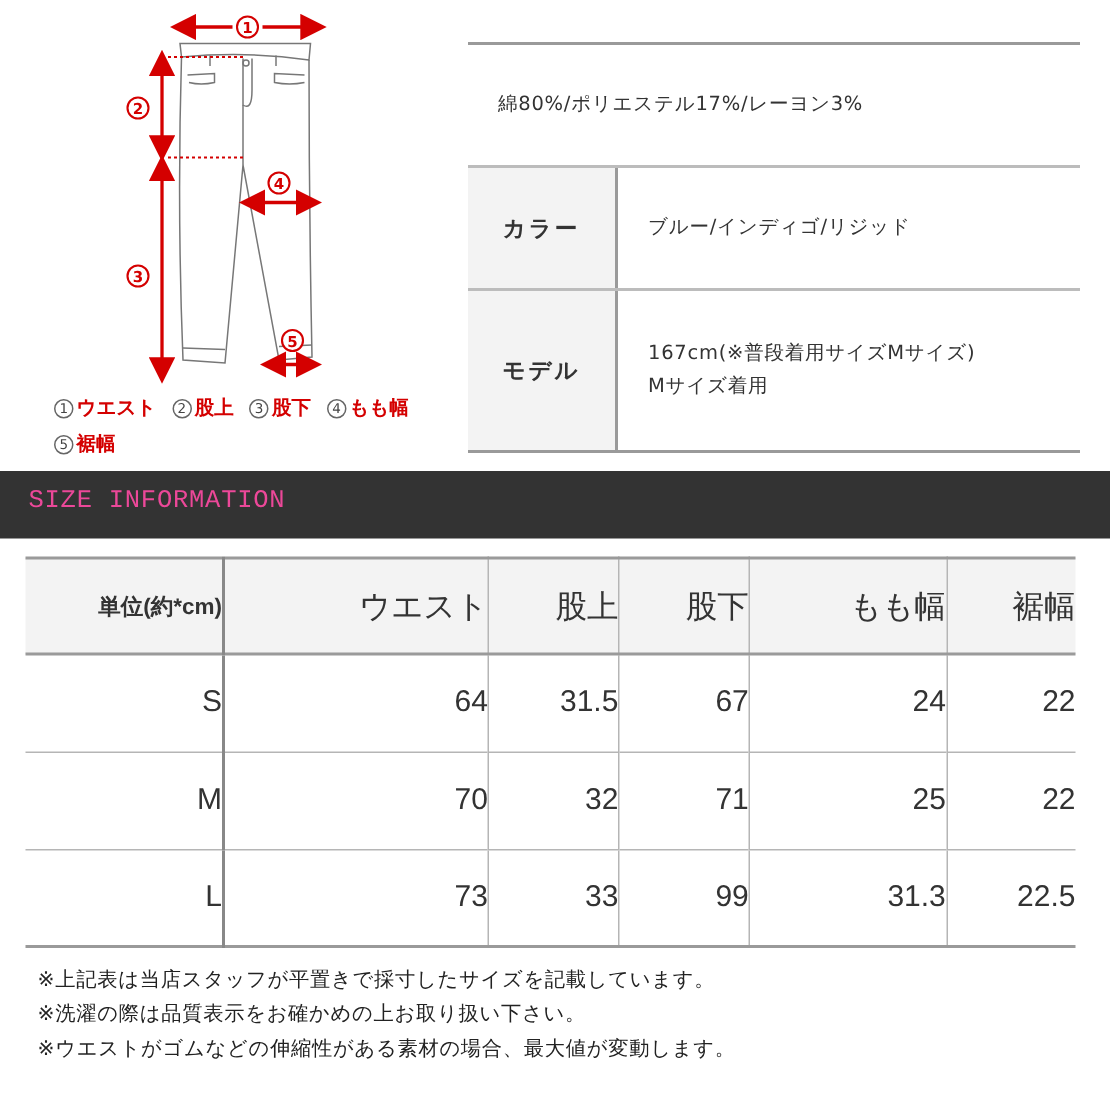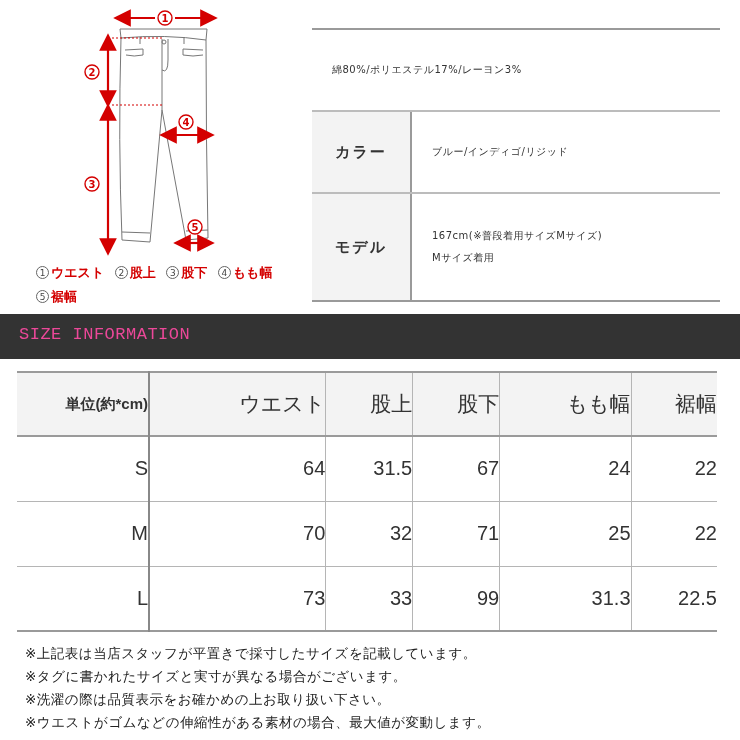--- a/index.html
+++ b/index.html
@@ -7,21 +7,21 @@
     .diagram { position: absolute; left: 0; top: 0; width: 310px; height: 310px; }
     .diagram svg { position: absolute; left: 0; top: 0; }
     .legend { position: absolute; left: 36px; top: 261px; width: 270px; font-size: 13px; color: #d40000; font-weight: bold; line-height: 24px; }
     .legend .num { display: inline-block; width: 13px; height: 13px; border: 1px solid #666; border-radius: 50%; font-size: 9px; color: #444; text-align: center; line-height: 12px; font-weight: normal; margin-right: 2px; vertical-align: 1px; }
     .legend .item { margin-right: 6px; white-space: nowrap; }
 
     .spec { position: absolute; left: 312px; top: 28px; width: 408px; border-top: 2px solid #9a9a9a; }
     .spec-row { display: flex; border-bottom: 2px solid #bcbcbc; }
     .spec-row:last-child { border-bottom: 2px solid #9a9a9a; }
     .spec-label { width: 100px; background: #f3f3f3; border-right: 2px solid #9a9a9a; display: flex; align-items: center; justify-content: center; font-size: 15px; font-weight: bold; color: #333; letter-spacing: 2px; }
-    .spec-value { flex: 1; padding-left: 20px; display: flex; flex-direction: column; justify-content: center; font-size: 10px; color: #333; letter-spacing: 0.5px; line-height: 22px; }
+    .spec-value { flex: 1; padding-left: 20px; display: flex; flex-direction: column; justify-content: center; font-size: 13px; color: #333; letter-spacing: 0.5px; line-height: 22px; }
 
     .banner { position: absolute; left: 0; top: 314px; width: 740px; height: 45px; background: #333333; }
     .banner-title { position: absolute; left: 19px; top: 11px; font-size: 17px; color: #ec4899; font-family: Liberation Mono, monospace; letter-spacing: 0.5px; }
 
     .size-table { position: absolute; left: 17px; top: 371px; width: 700px; border-collapse: collapse; }
     .size-table th, .size-table td { text-align: right; font-family: "Liberation Sans", sans-serif; color: #333; }
     .size-table thead tr { background: #f3f3f3; height: 64px; border-top: 2px solid #9a9a9a; border-bottom: 2px solid #9a9a9a; }
     .size-table th { font-size: 21px; font-weight: normal; border-left: 1px solid #b5b5b5; }
     .size-table th:first-child { font-size: 15px; font-weight: bold; border-left: none; width: 132px; border-right: 1px solid #888; }
     .size-table th:nth-child(2) { border-left: 2px solid #888; }
@@ -153,16 +153,15 @@
       <td>33</td>
       <td>99</td>
       <td>31.3</td>
       <td>22.5</td>
     </tr>
   </tbody>
 </table>
 
 <div class="notes">
   <div>※上記表は当店スタッフが平置きで採寸したサイズを記載しています。</div>
-  <div>※タグに書かれたサイズと実寸が異なる場合がございます。</div>
   <div>※洗濯の際は品質表示をお確かめの上お取り扱い下さい。</div>
   <div>※ウエストがゴムなどの伸縮性がある素材の場合、最大値が変動します。</div>
 </div>
 
 </body></html>

